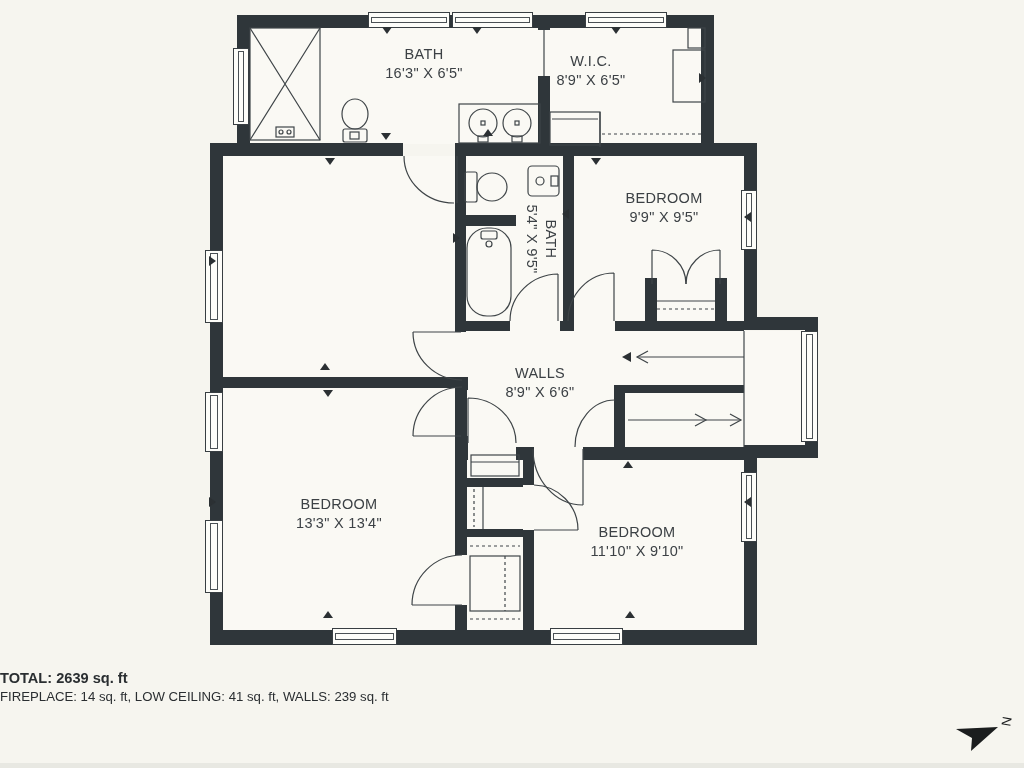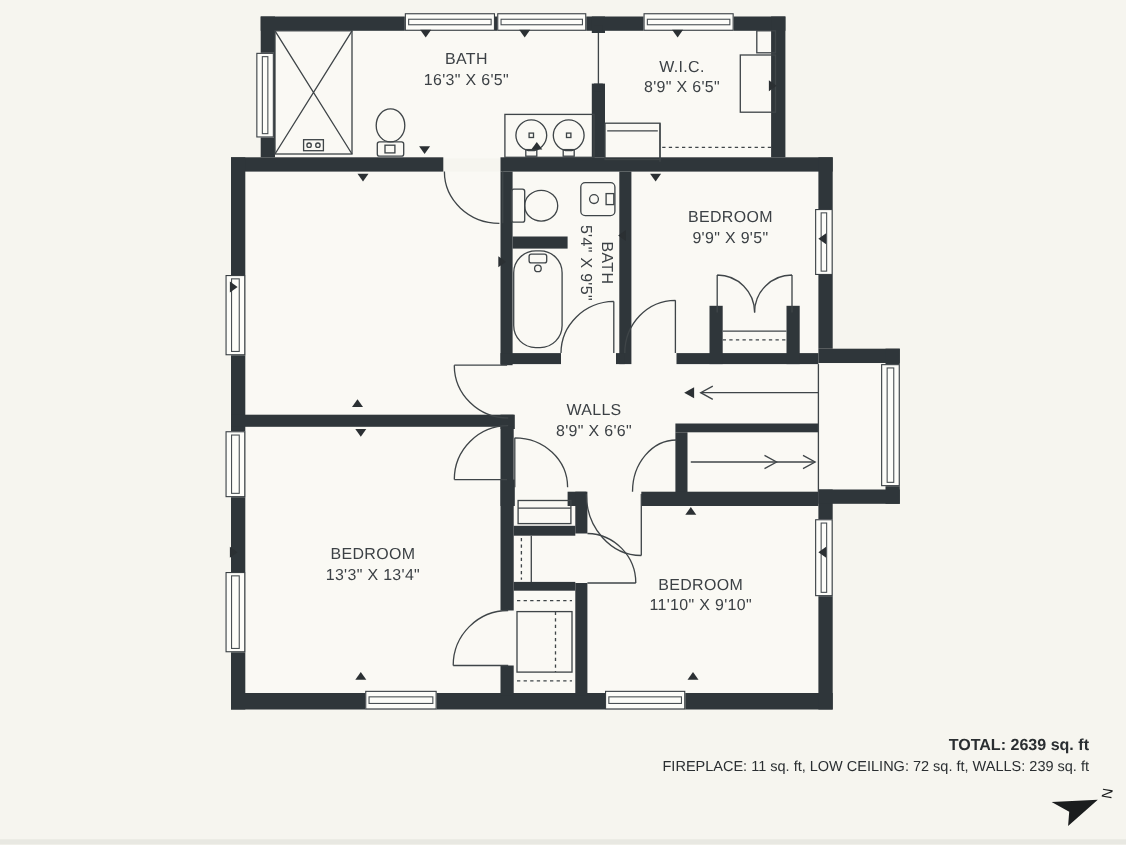--- a/index.html
+++ b/index.html
@@ -15,21 +15,21 @@
   .win.v i{top:2px;bottom:2px;left:4px;right:4px;}
   svg.overlay{position:absolute;left:0;top:0;z-index:5;}
   .tri{position:absolute;width:0;height:0;z-index:6;}
   .tri.d{border-left:5px solid transparent;border-right:5px solid transparent;border-top:7px solid #2b3033;}
   .tri.u{border-left:5px solid transparent;border-right:5px solid transparent;border-bottom:7px solid #2b3033;}
   .tri.r{border-top:5px solid transparent;border-bottom:5px solid transparent;border-left:7px solid #2b3033;}
   .tri.l{border-top:5px solid transparent;border-bottom:5px solid transparent;border-right:7px solid #2b3033;}
   .label{position:absolute;z-index:7;transform:translate(-50%,-50%);text-align:center;
          color:#3c4145;font-size:14.5px;line-height:19px;letter-spacing:.3px;white-space:nowrap;}
   .label.rot{transform:translate(-50%,-50%) rotate(90deg);}
-  .footer{position:absolute;left:0;top:671px;width:990px;text-align:right;z-index:7;
+  .footer{position:absolute;left:0;top:671px;width:990px;text-align:left;z-index:7;
           color:#2a2e31;font-size:13.2px;line-height:15.6px;}
   .footer .total{font-weight:bold;font-size:14.6px;margin-bottom:2px;}
   .strip{position:absolute;left:0;top:763px;width:1024px;height:5px;background:#e8e8e2;z-index:2;}
 </style>
 </head>
 <body>
 
 <div id="plan">
 
   <div class="stairs" style="left:622px;top:331px;width:122px;height:54px;"></div>
@@ -131,21 +131,21 @@
     <g>
       <polygon points="998,727 956,729 972,738 971,751" fill="#1b1d1e" stroke="none"></polygon>
       <text transform="translate(1003,716) rotate(100)" font-size="13" fill="#1b1d1e" stroke="none" font-family="Liberation Sans, sans-serif" id="compass-n">N</text>
     </g>
   </svg>
 
   <div class="label" style="left:424px;top:64px">
     <div>BATH</div>
     <div>16'3" X 6'5"</div>
   </div>
-  <div class="label" style="left:620px;top:71px">
+  <div class="label" style="left:591px;top:71px">
     <div>W.I.C.</div>
     <div>8'9" X 6'5"</div>
   </div>
   <div class="label rot" style="left:541px;top:239px">
     <div>BATH</div>
     <div>5'4" X 9'5"</div>
   </div>
   <div class="label" style="left:664px;top:208px">
     <div>BEDROOM</div>
     <div>9'9" X 9'5"</div>
@@ -158,21 +158,21 @@
     <div>BEDROOM</div>
     <div>13'3" X 13'4"</div>
   </div>
   <div class="label" style="left:637px;top:542px">
     <div>BEDROOM</div>
     <div>11'10" X 9'10"</div>
   </div>
 
   <div class="footer">
     <div class="total">TOTAL: 2639 sq. ft</div>
-    <div>FIREPLACE: 11 sq. ft, LOW CEILING: 72 sq. ft, WALLS: 239 sq. ft</div>
+    <div>FIREPLACE: 14 sq. ft, LOW CEILING: 41 sq. ft, WALLS: 239 sq. ft</div>
   </div>
 
   <div class="strip"></div>
 <div class="floor" style="left: 250px; top: 27px; width: 451px; height: 117px;"></div>
     <div class="floor" style="left: 223px; top: 156px; width: 521px; height: 476px;"></div>
     <div class="floor" style="left: 744px; top: 331px; width: 61px; height: 116px;"></div>
     <div class="wall" style="left: 237px; top: 15px; width: 477px; height: 13px;"></div>
     <div class="wall" style="left: 237px; top: 15px; width: 13px; height: 128px;"></div>
     <div class="wall" style="left: 701px; top: 15px; width: 13px; height: 128px;"></div>
     <div class="wall" style="left: 538px; top: 15px; width: 12px; height: 15px;"></div>

